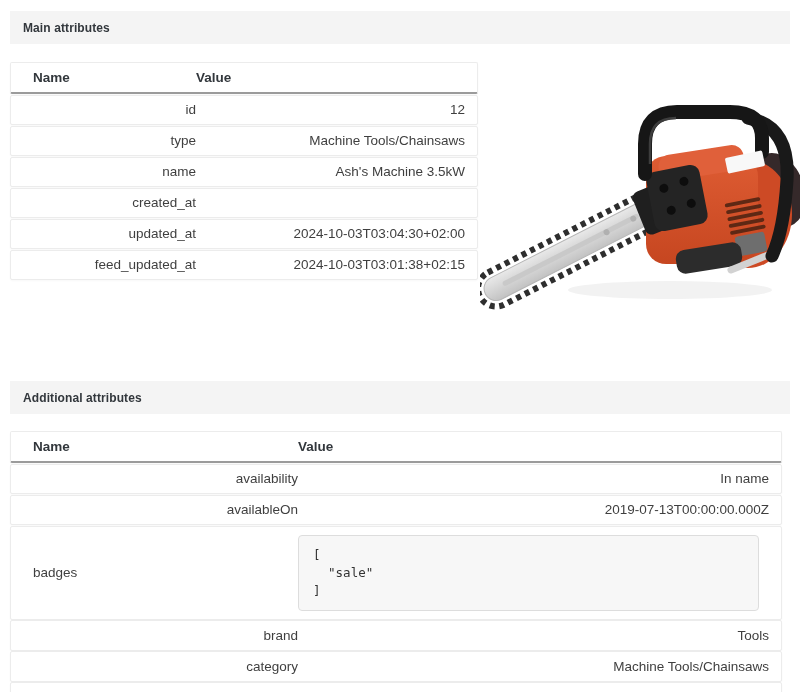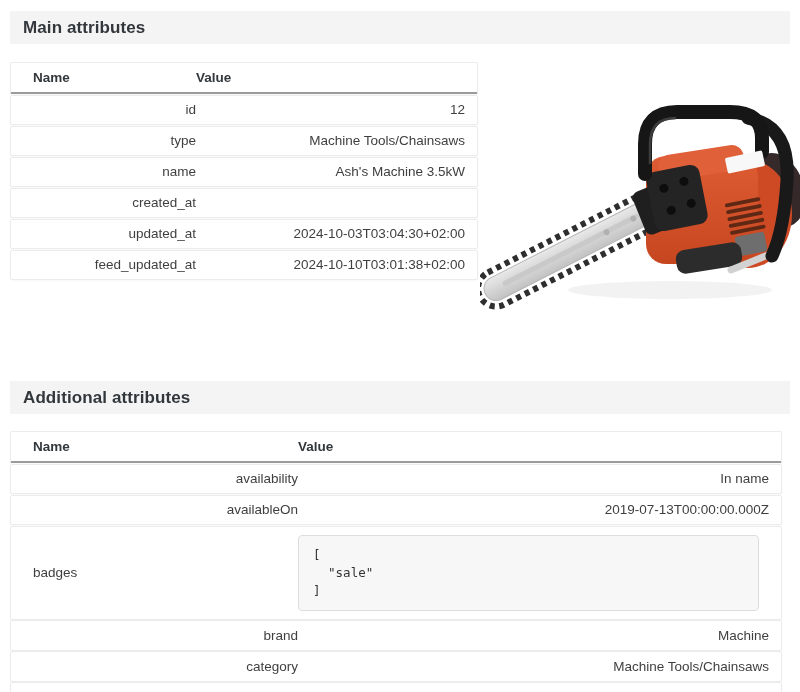--- a/index.html
+++ b/index.html
@@ -10,21 +10,21 @@
     color:#3f3f3f;
     -webkit-font-smoothing:antialiased;
   }
   .page { padding:11px 10px 0 10px; }
 
   .section-bar {
     height:33px; background:#f4f4f4;
     display:flex; align-items:center;
     padding:0 13px; box-sizing:border-box;
   }
-  .section-title { font-size:17px; font-weight:bold; color:#32373c; letter-spacing:.1px; }
+  .section-title { font-size:12px; font-weight:bold; color:#32373c; letter-spacing:.1px; }
 
   .main-flex { display:flex; margin-top:18px; }
   .attr-table.t1 { width:468px; flex:none; }
   .attr-table.t2 { width:772px; margin-top:17px; }
 
   .row {
     display:flex; align-items:center;
     background:#ffffff;
     border:1px solid #ececec; border-radius:2px;
     box-shadow:0 1px 2px rgba(0,0,0,0.03);
@@ -95,21 +95,21 @@
       </div>
       <div class="row body-row">
         <div class="cell-name">created_at</div>
       </div>
       <div class="row body-row">
         <div class="cell-name">updated_at</div>
         <div class="cell-value">2024-10-03T03:04:30+02:00</div>
       </div>
       <div class="row body-row">
         <div class="cell-name">feed_updated_at</div>
-        <div class="cell-value">2024-10-10T03:01:38+02:00</div>
+        <div class="cell-value">2024-10-03T03:01:38+02:15</div>
       </div>
     </div>
 
     <div class="image-wrap">
       <svg class="product" viewBox="0 0 320 252" aria-label="Orange chainsaw with black handles and silver guide bar with chain">
         <defs>
           <linearGradient id="barGrad" x1="0" y1="0" x2="0" y2="1">
             <stop offset="0" stop-color="#e9e9e9"></stop>
             <stop offset="1" stop-color="#c2c2c2"></stop>
           </linearGradient>
@@ -191,21 +191,21 @@
       <div class="cell-name">badges</div>
       <div class="cell-value code-cell">
         <div class="code-box">[
   "sale"
 ]</div>
       </div>
     </div>
 
     <div class="row body-row">
       <div class="cell-name">brand</div>
-      <div class="cell-value">Machine</div>
+      <div class="cell-value">Tools</div>
     </div>
     <div class="row body-row">
       <div class="cell-name">category</div>
       <div class="cell-value">Machine Tools/Chainsaws</div>
     </div>
 
     <div class="row partial-row"></div>
   </div>
 
 </div>

